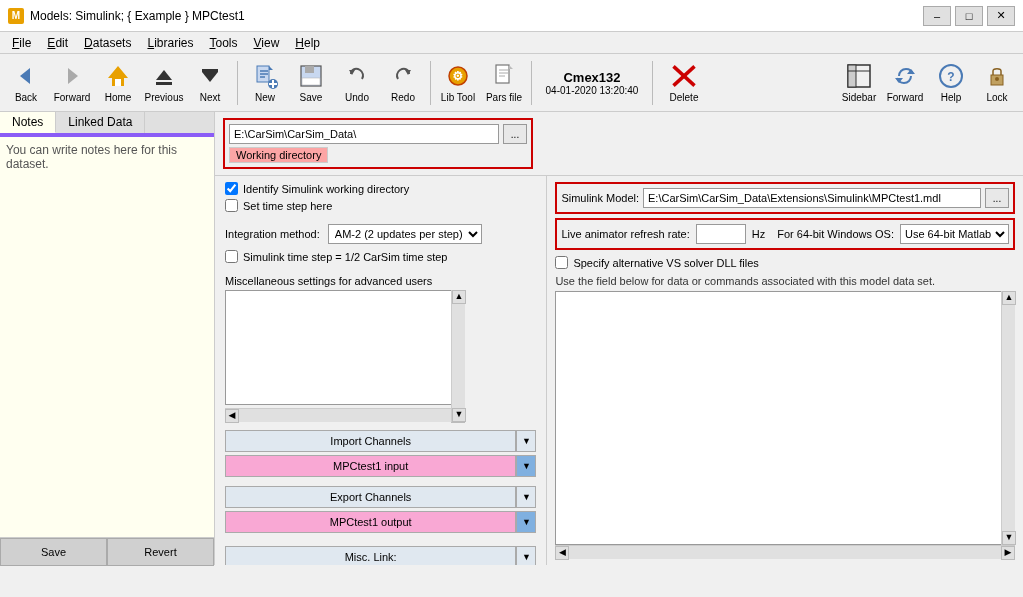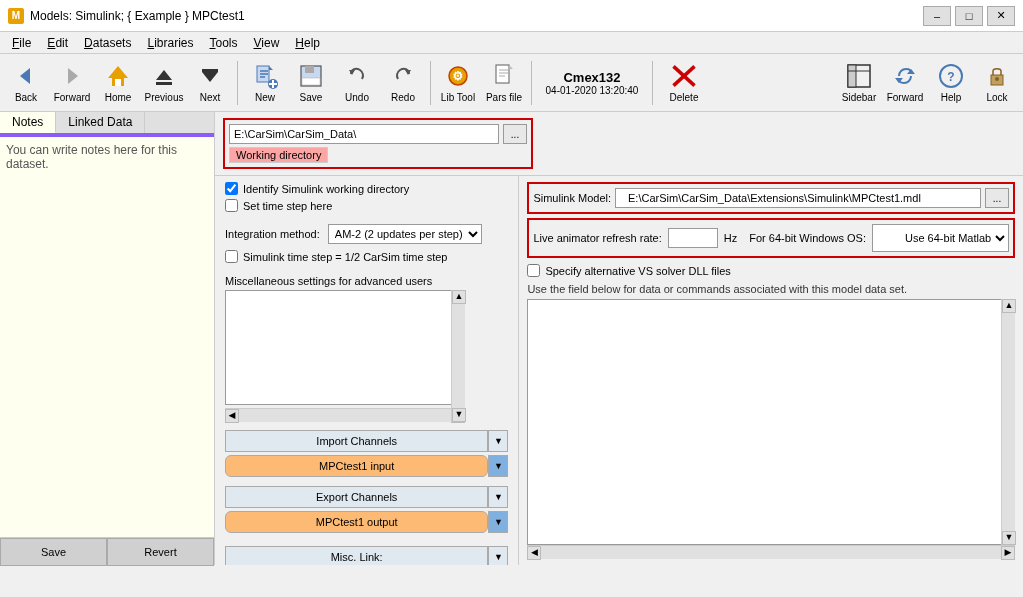--- a/index.html
+++ b/index.html
@@ -178,21 +178,21 @@
     .channel-btn {
       flex: 1;
       height: 22px;
       background: #e0e8f0;
       border: 1px solid #aaa;
       cursor: pointer;
       font-size: 11px;
       text-align: center;
       line-height: 20px;
     }
-    .channel-btn.active { background: #fdba74; border-radius: 6px; }
+    .channel-btn.active { background: #f9a8d4; }
     .channel-dropdown {
       width: 20px;
       height: 22px;
       background: #80b0e0;
       border: 1px solid #aaa;
       cursor: pointer;
       display: flex; align-items: center; justify-content: center;
       font-size: 9px;
     }
     .channel-dropdown.light { background: #e0e8f0; }
@@ -216,21 +216,21 @@
       margin-bottom: 4px;
       background: #f0f0f0;
       border: 2px solid #cc0000;
       padding: 4px;
     }
     .sim-label { font-size: 11px; white-space: nowrap; }
     .sim-input {
       flex: 1;
       height: 20px;
       border: 1px solid #999;
-      padding: 0 12px;
+      padding: 0 4px;
       font-size: 11px;
       background: white;
     }
     .sim-browse {
       width: 24px; height: 20px;
       border: 1px solid #999;
       background: #e8e8e8;
       cursor: pointer;
       font-size: 10px;
       display: flex; align-items: center; justify-content: center;
@@ -249,25 +249,24 @@
       width: 50px;
       height: 20px;
       border: 1px solid #999;
       padding: 0 4px;
       font-size: 11px;
       background: white;
     }
     .anim-unit { font-size: 11px; }
     .os-label { font-size: 11px; white-space: nowrap; }
     .os-select {
-      height: 28px;
+      height: 20px;
       font-size: 11px;
       border: 1px solid #999;
       background: white;
-      padding-left: 28px;
     }
     .solver-row { display: flex; align-items: center; gap: 5px; margin-bottom: 6px; }
     .solver-checkbox { width: 13px; height: 13px; }
     .solver-label { font-size: 11px; }
     .field-hint { font-size: 11px; color: #333; margin-bottom: 4px; }
     .data-area {
       flex: 1;
       border: 1px solid #999;
       background: white;
       overflow-y: auto;

